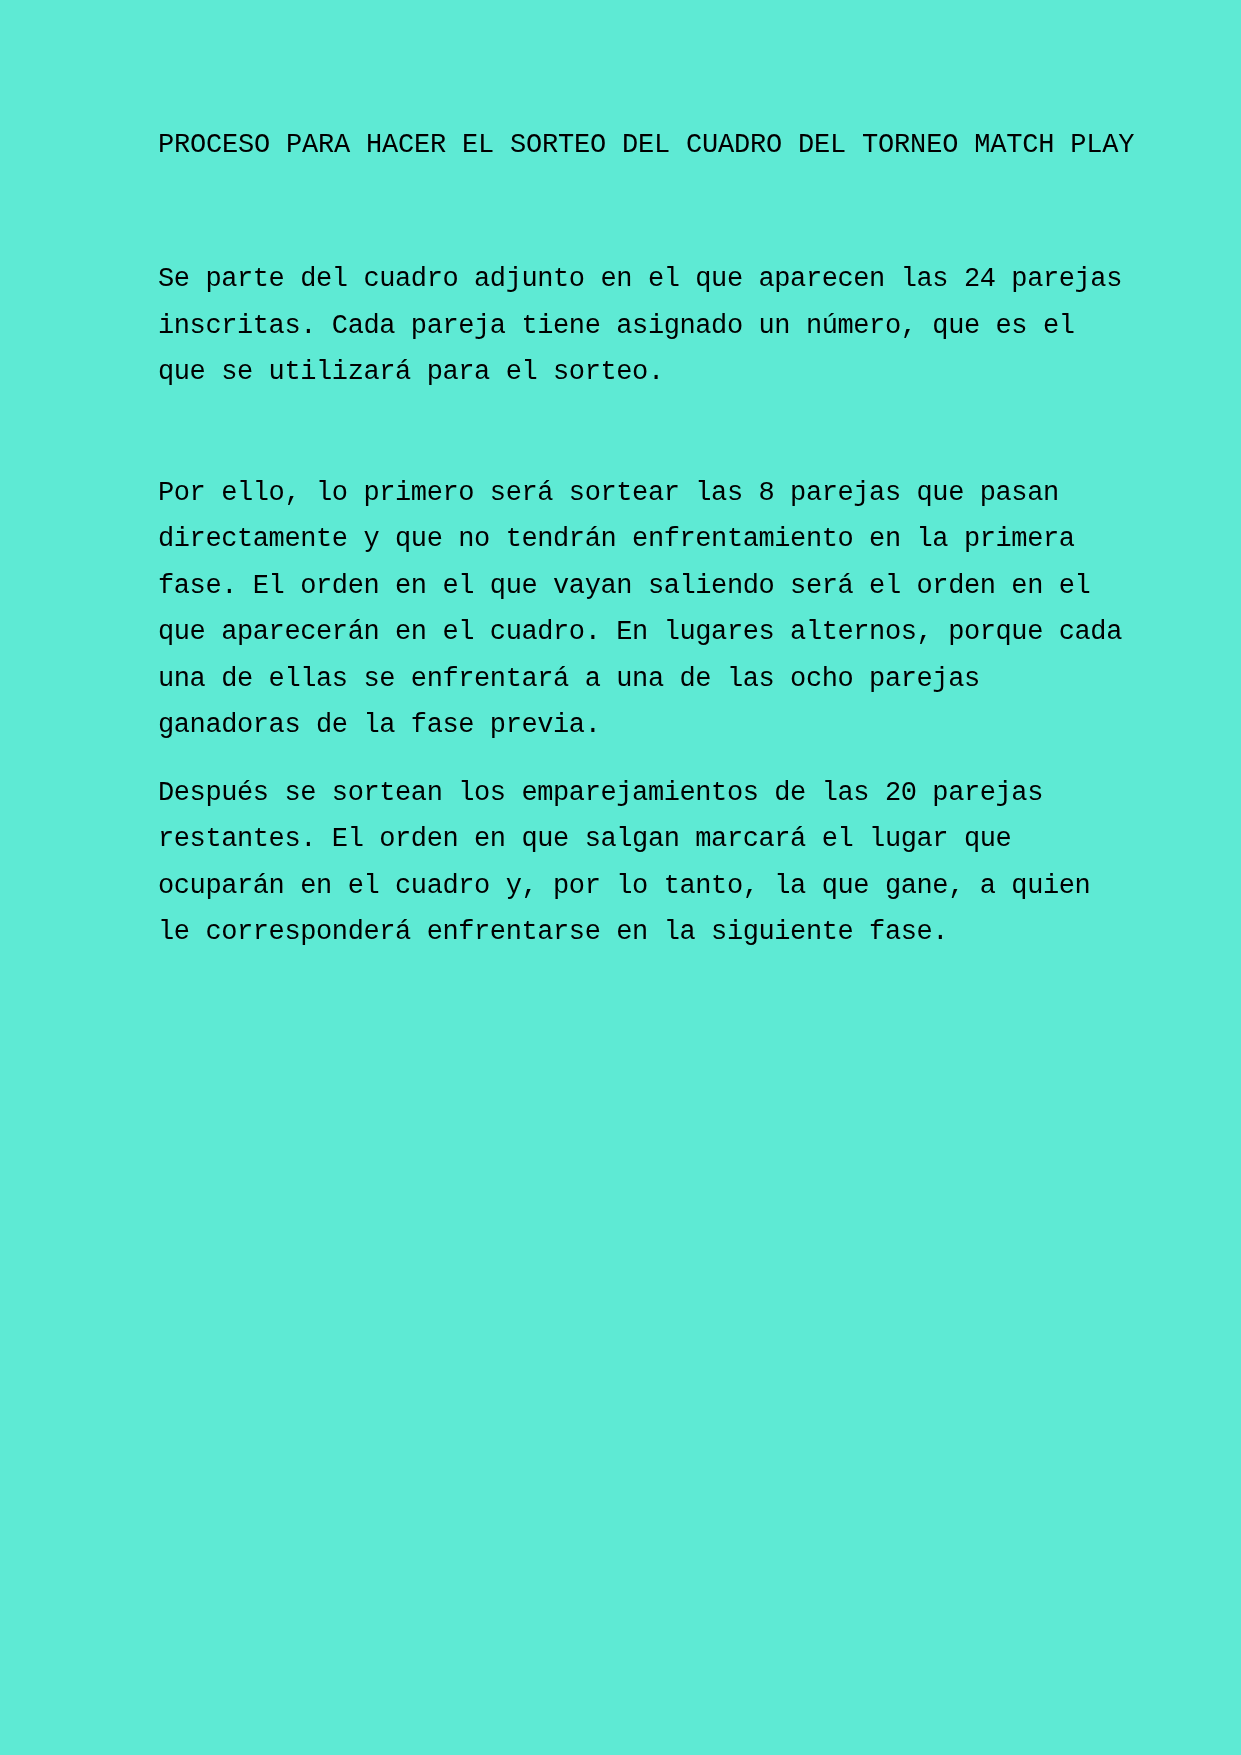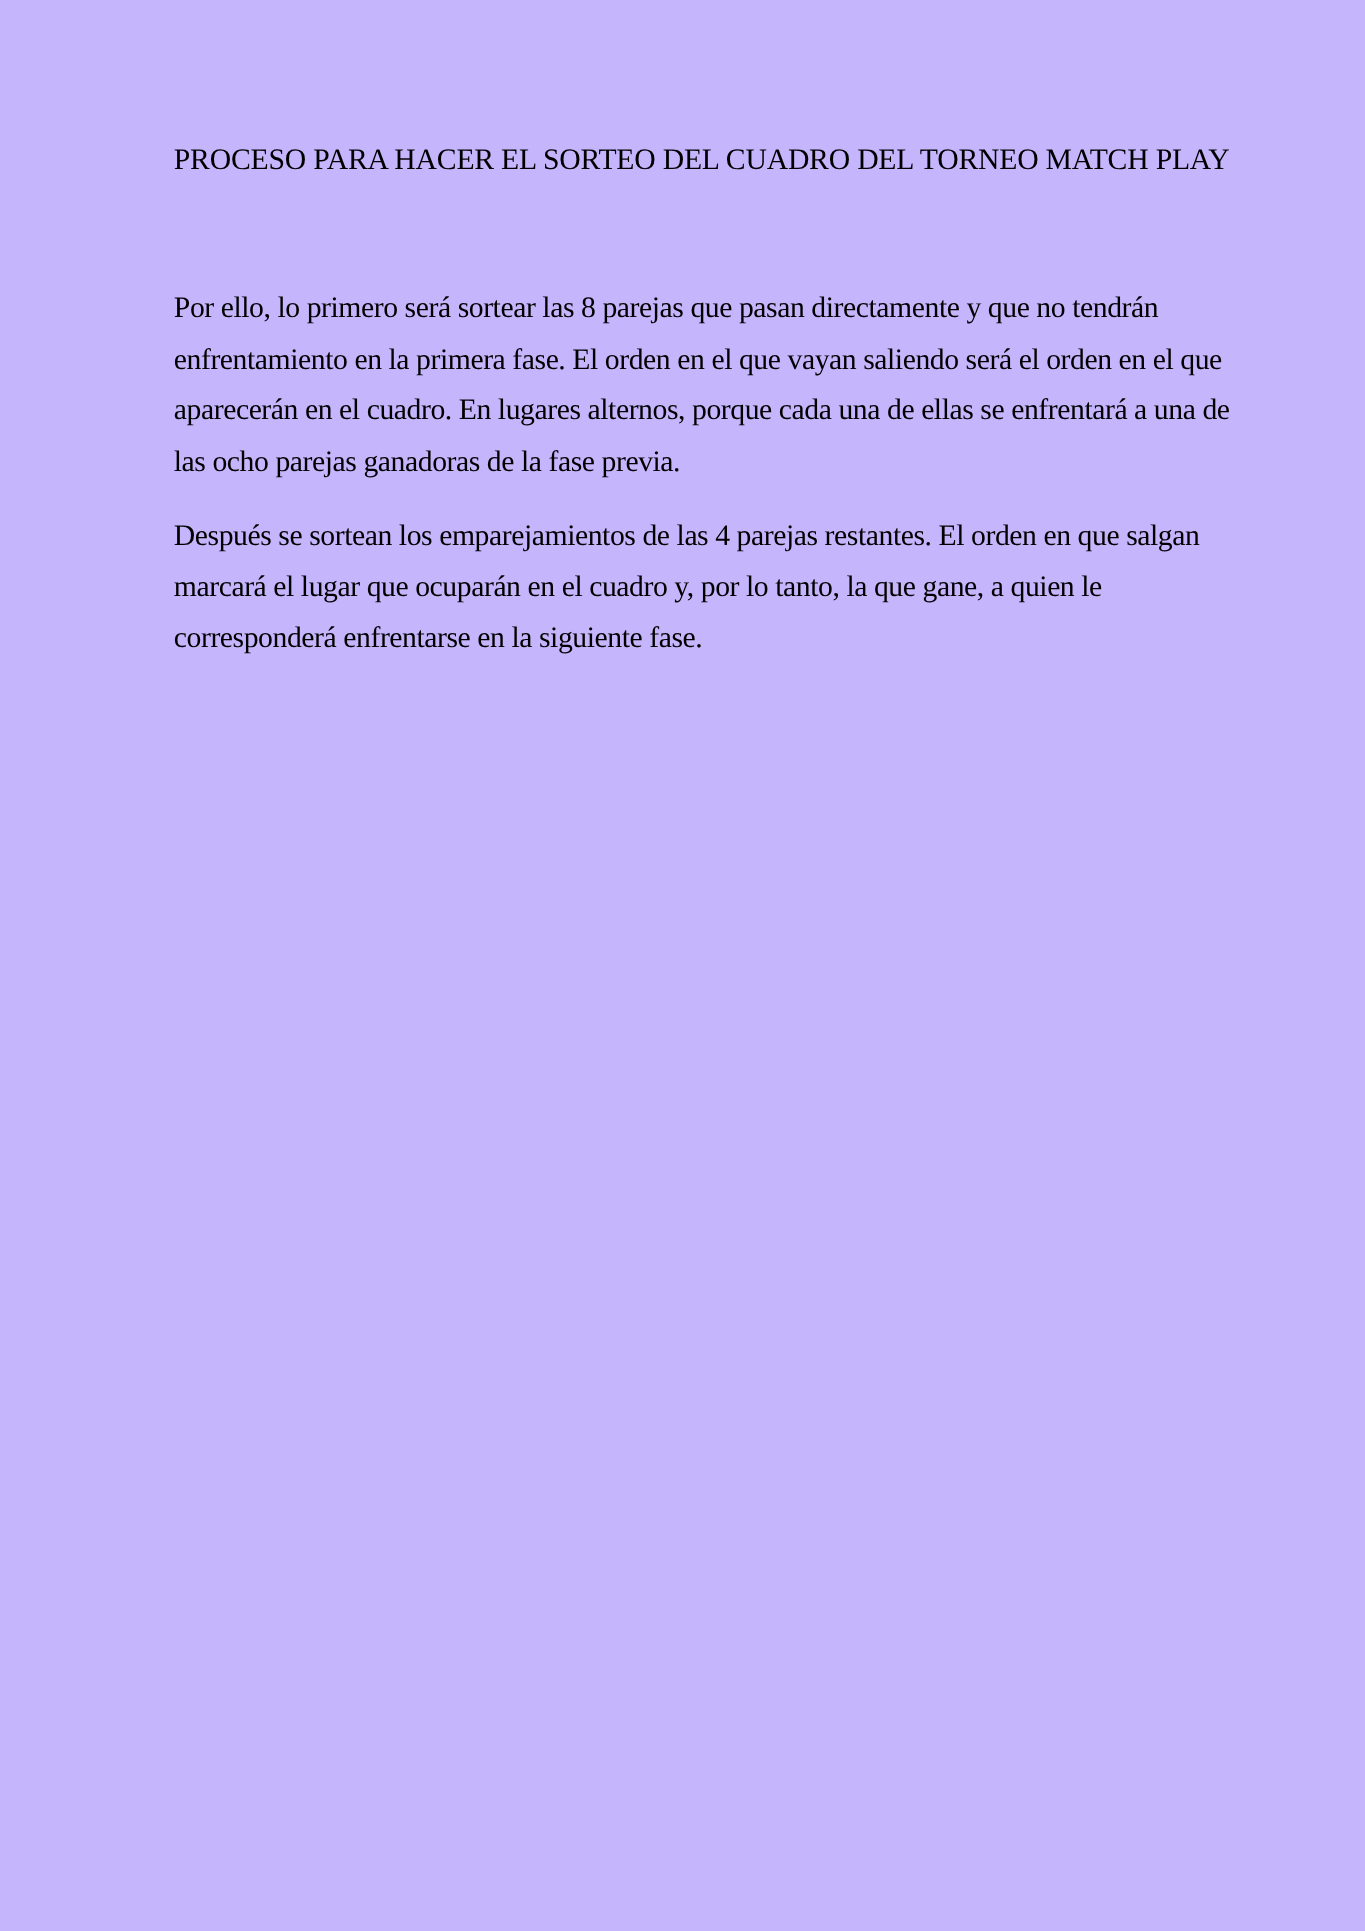--- a/index.html
+++ b/index.html
@@ -4,24 +4,24 @@
 <style>
   html, body {
     margin: 0;
     padding: 0;
     background: #ffffff;
   }
   .page {
     position: relative;
     width: 1241px;
     height: 1755px;
-    background: #c4b5fd;
+    background: #5eead4;
     box-sizing: border-box;
     padding: 128px 100px 60px 158px;
-    font-family: Liberation Serif, serif;
+    font-family: Liberation Mono, monospace;
     color: #000000;
     overflow: hidden;
   }
   .content {
     width: 965px;
   }
   .title {
     font-size: 27px;
     font-weight: 400;
     letter-spacing: -0.2px;
@@ -39,16 +39,17 @@
   .para.gap-after {
     margin-bottom: 74px;
   }
 </style>
 </head>
 <body>
 
 <div class="page">
   <div class="content">
     <h1 class="title">PROCESO PARA HACER EL SORTEO DEL CUADRO DEL TORNEO MATCH PLAY</h1>
+    <p class="para gap-after">Se parte del cuadro adjunto en el que aparecen las 24 parejas inscritas. Cada pareja tiene asignado un número, que es el que se utilizará para el sorteo.</p>
     <p class="para">Por ello, lo primero será sortear las 8 parejas que pasan directamente y que no tendrán enfrentamiento en la primera fase. El orden en el que vayan saliendo será el orden en el que aparecerán en el cuadro. En lugares alternos, porque cada una de ellas se enfrentará a una de las ocho parejas ganadoras de la fase previa.</p>
-    <p class="para">Después se sortean los emparejamientos de las 4 parejas restantes. El orden en que salgan marcará el lugar que ocuparán en el cuadro y, por lo tanto, la que gane, a quien le corresponderá enfrentarse en la siguiente fase.</p>
+    <p class="para">Después se sortean los emparejamientos de las 20 parejas restantes. El orden en que salgan marcará el lugar que ocuparán en el cuadro y, por lo tanto, la que gane, a quien le corresponderá enfrentarse en la siguiente fase.</p>
   </div>
 </div>
 
 </body></html>

